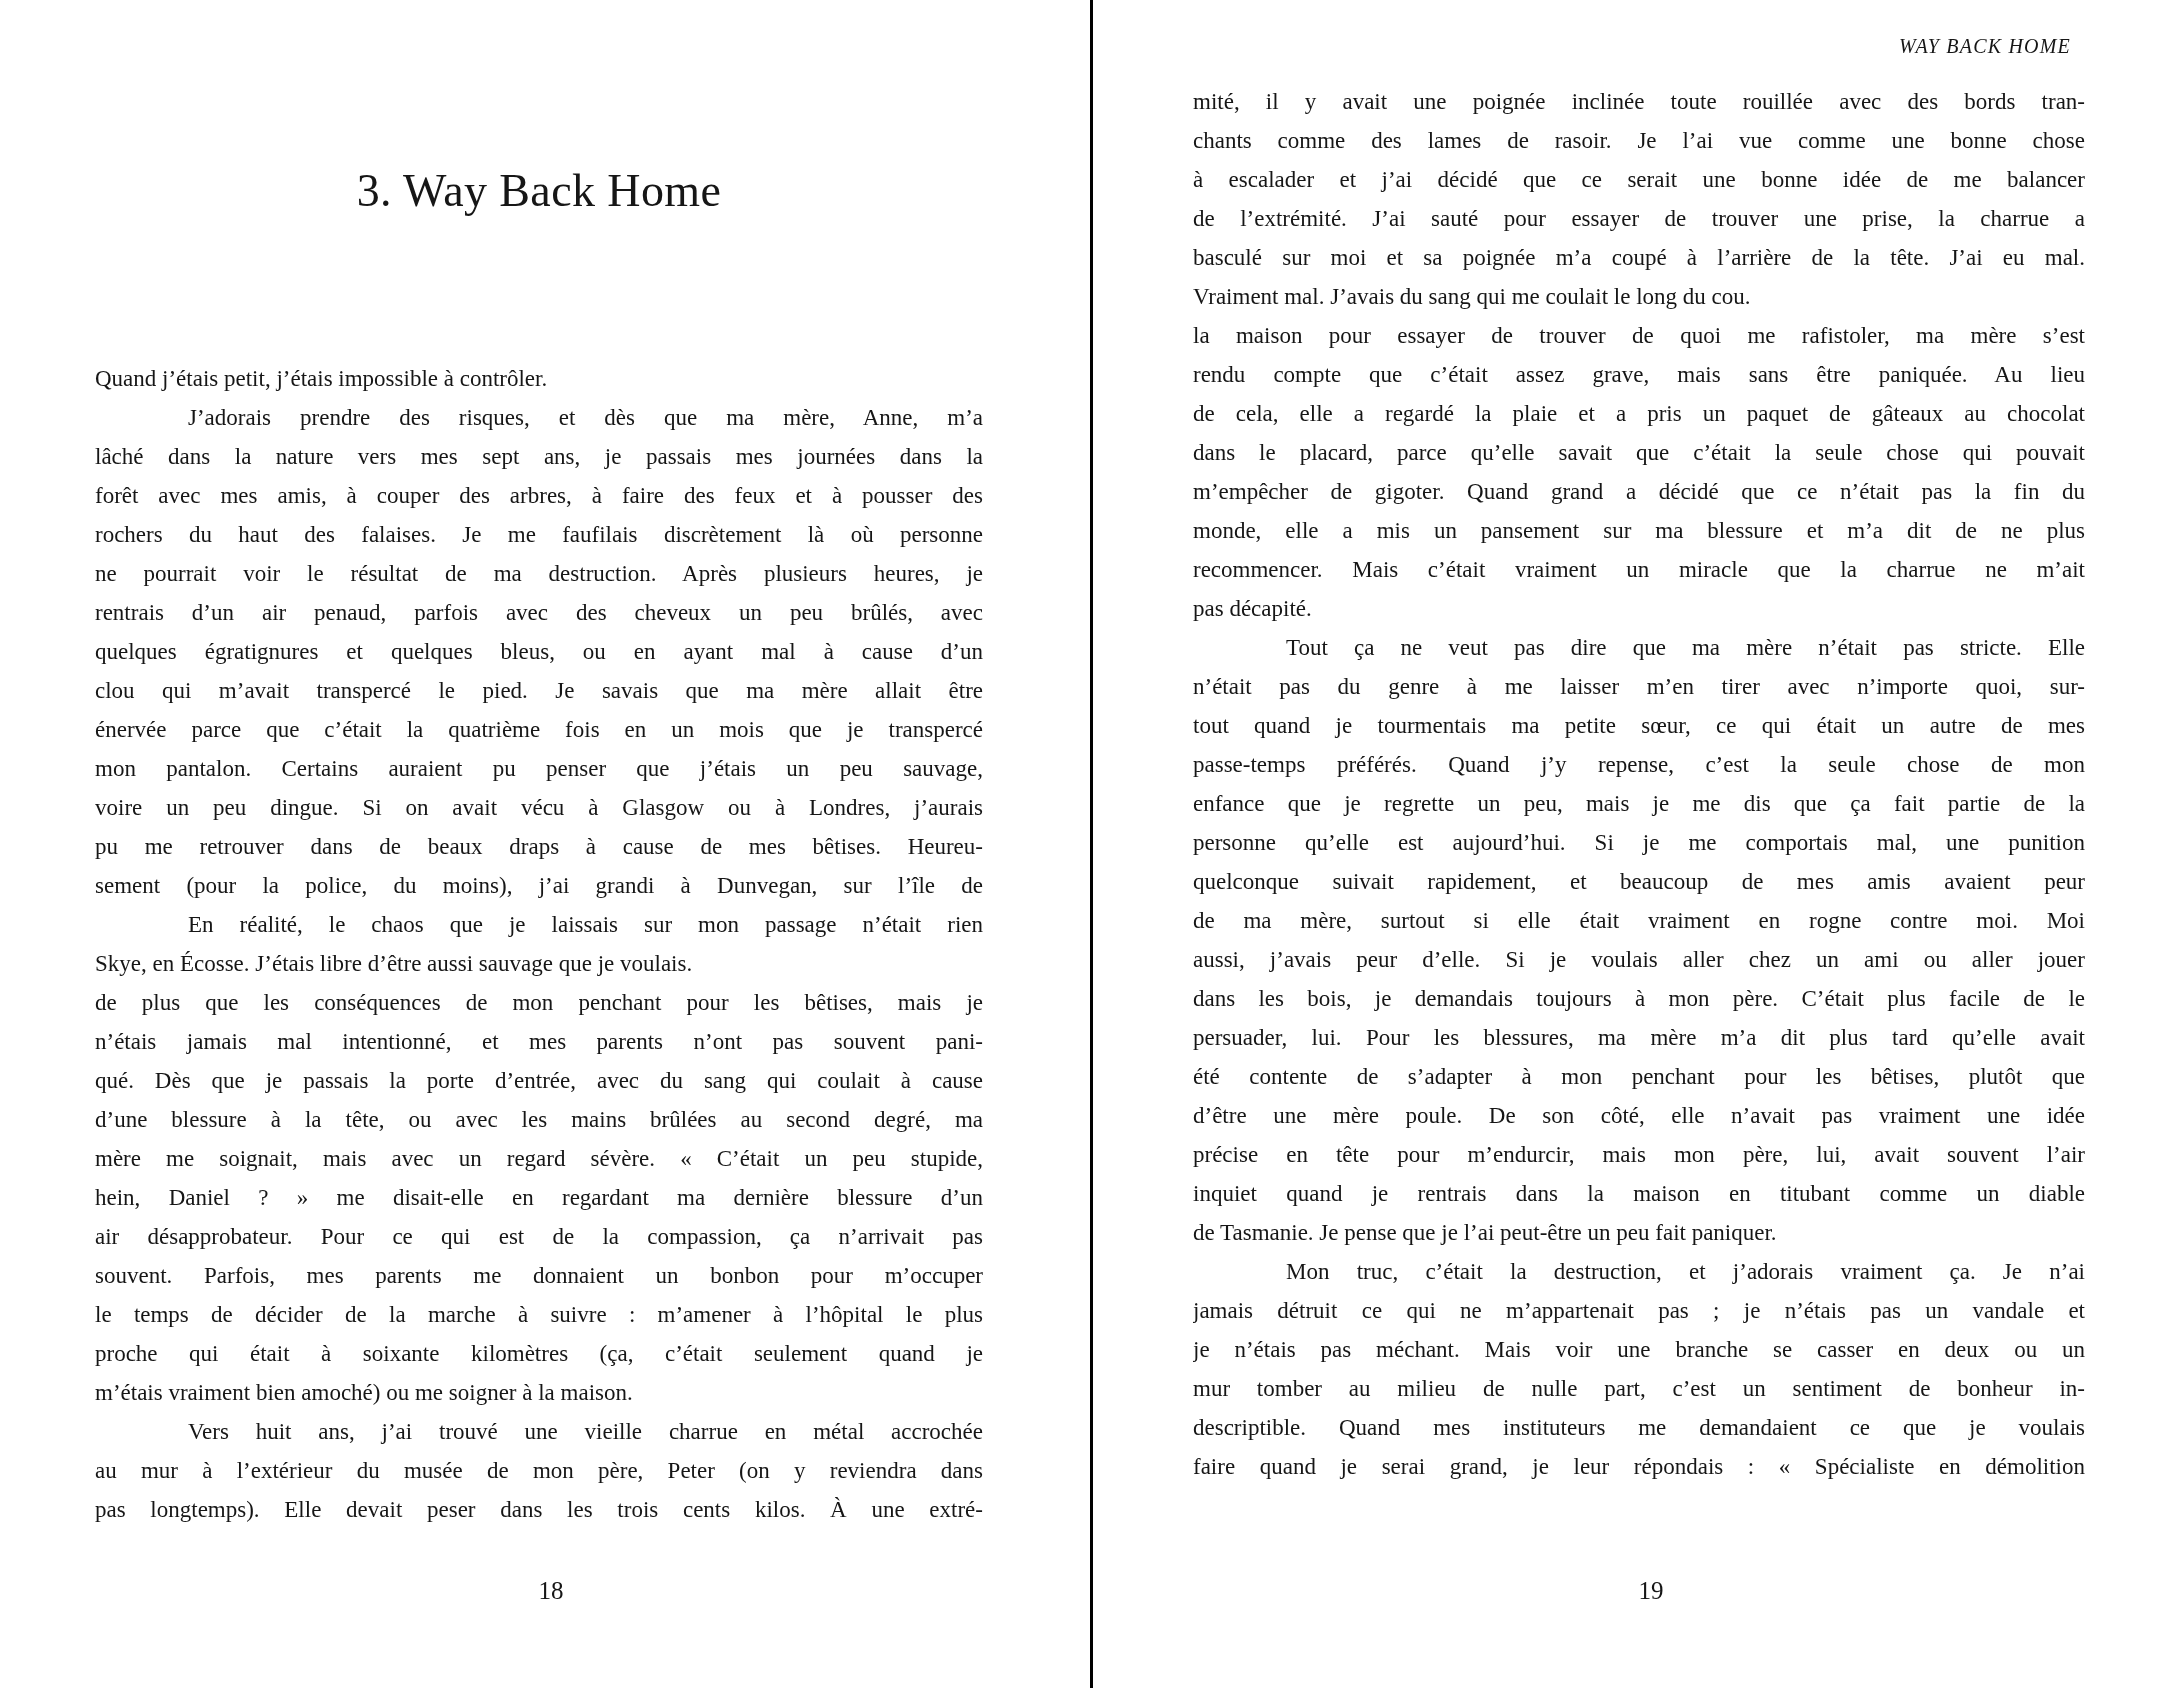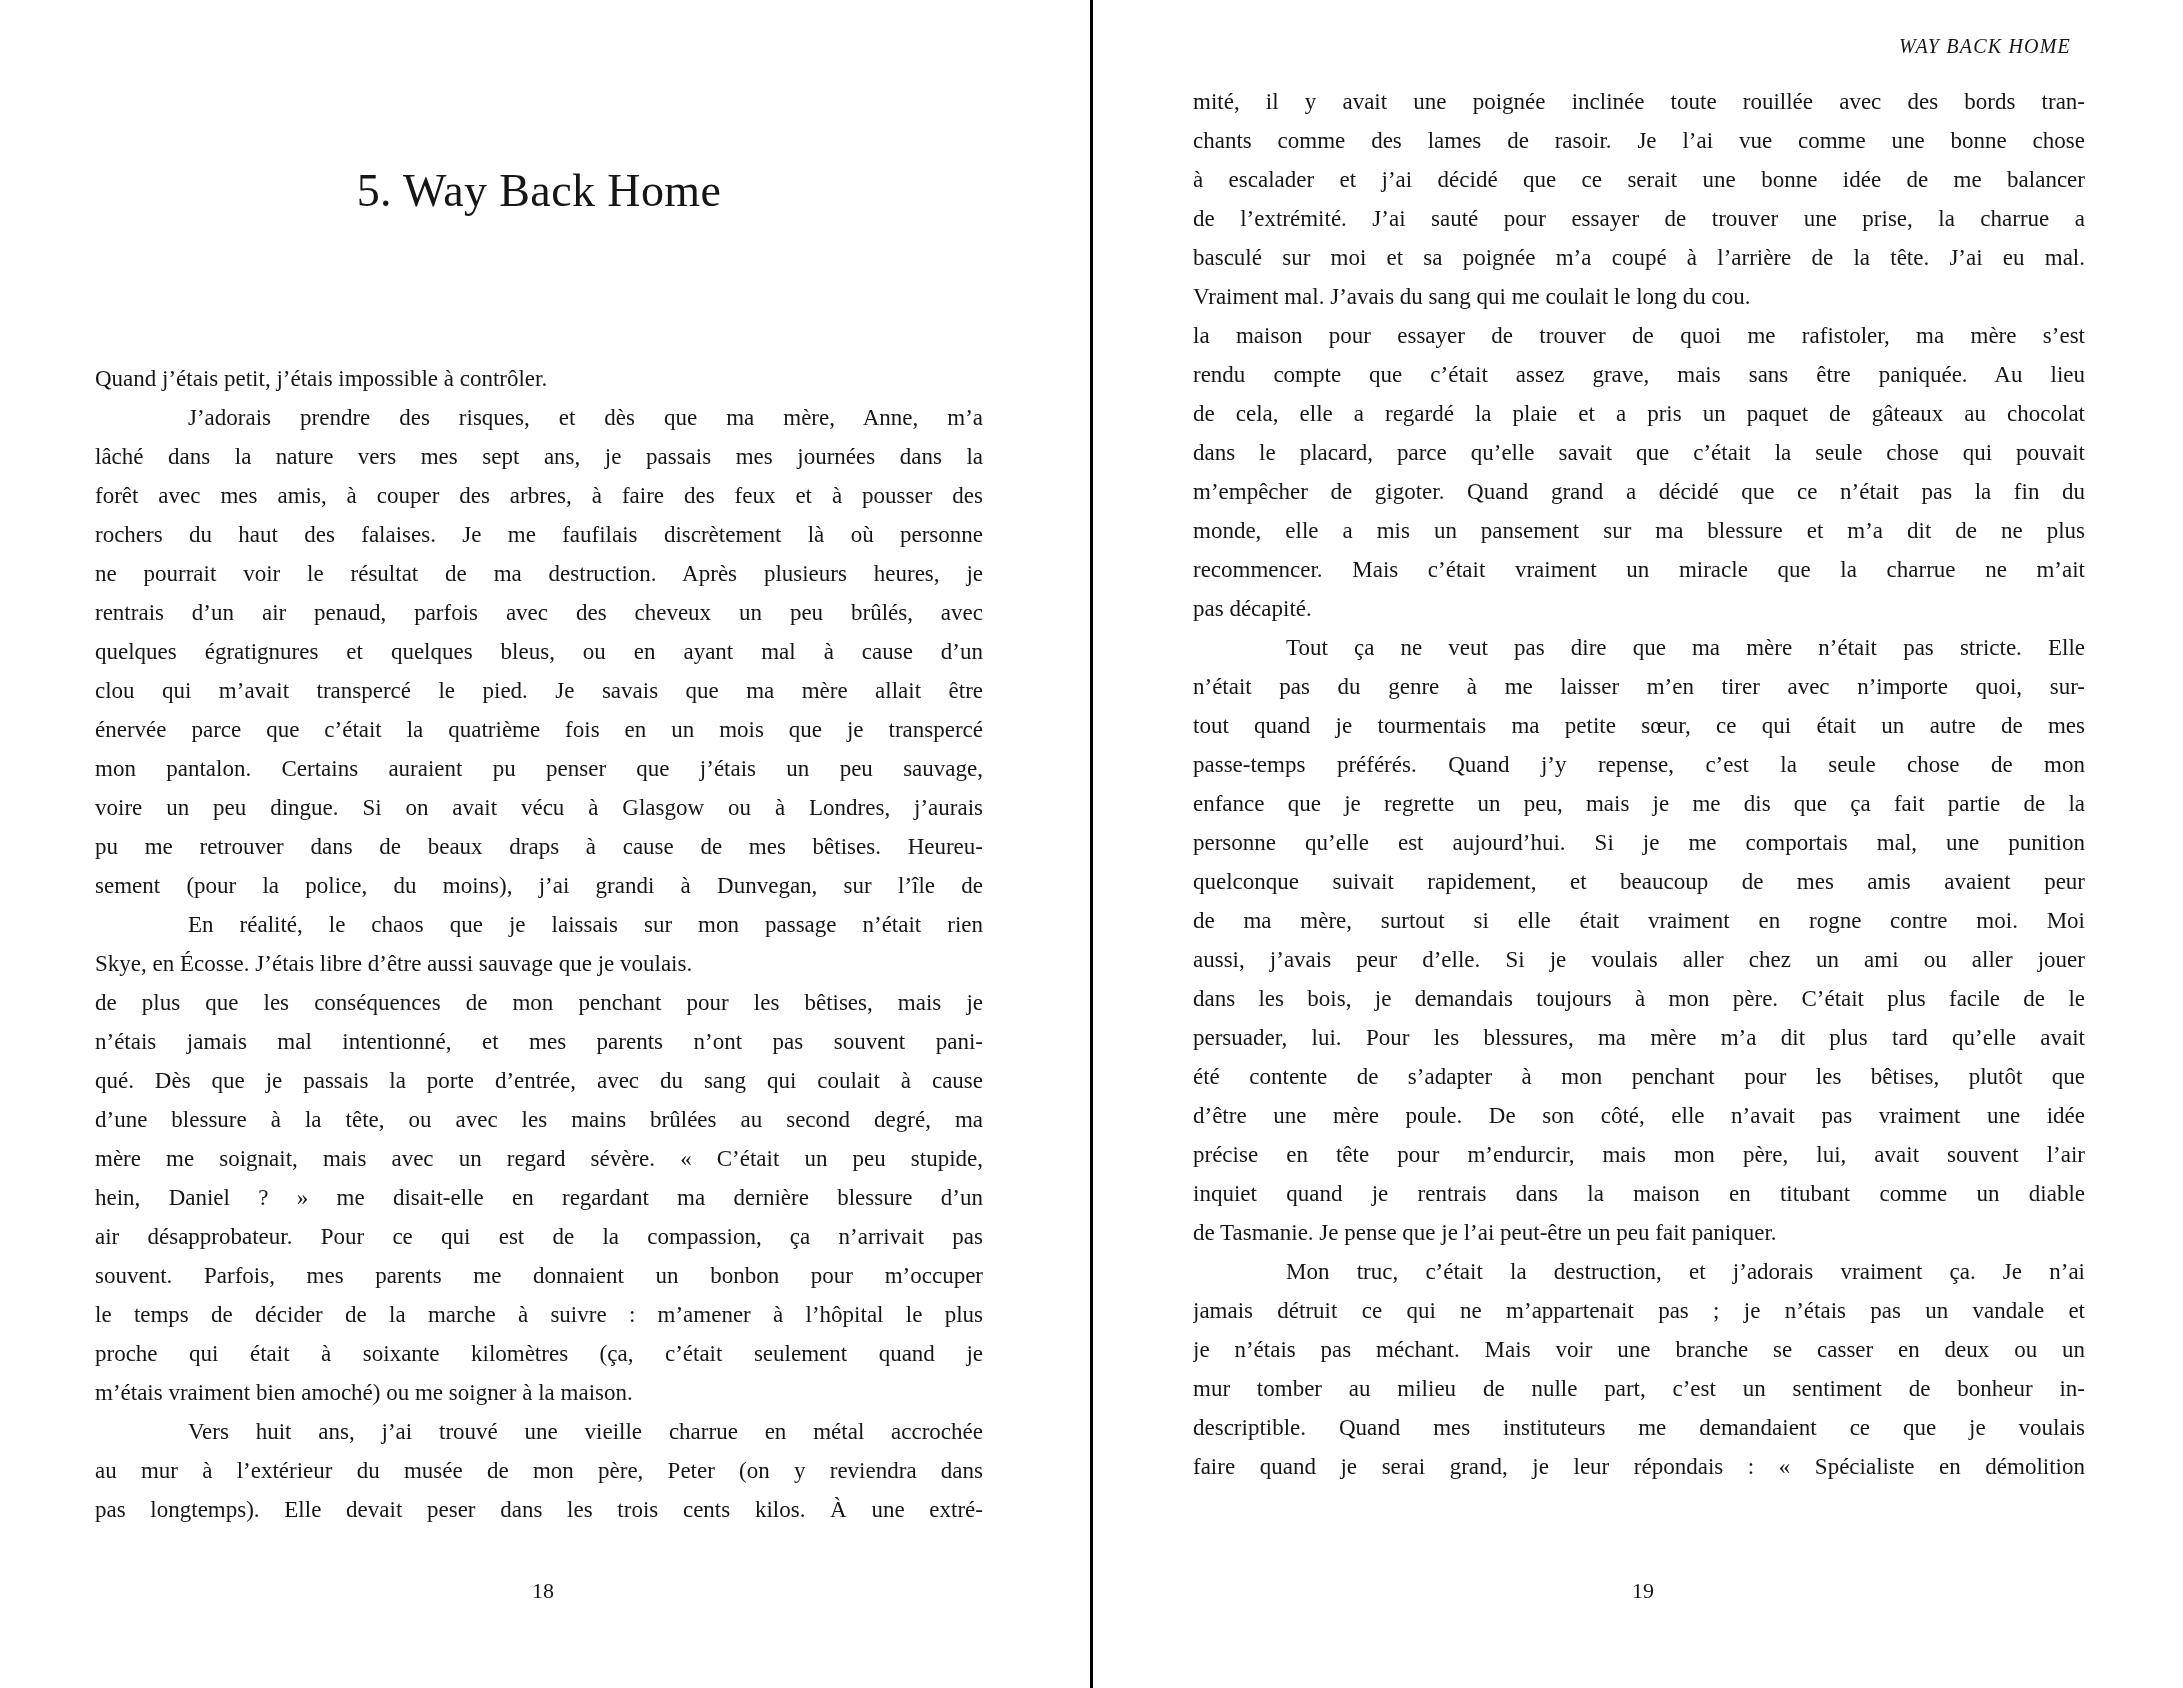--- a/index.html
+++ b/index.html
@@ -73,34 +73,34 @@
     top: 33px;
     right: 14px;
     font-style: italic;
     font-size: 20px;
     line-height: 26.6px;
     letter-spacing: 1.2px;
   }
   .page-number {
     position: absolute;
     top: 1575px;
-    left: 4px;
+    left: 12px;
     width: 100%;
     text-align: center;
-    font-size: 22px;
+    font-size: 25px;
     line-height: 32px;
   }
 </style>
 </head>
 <body>
 
 <div class="spread">
 
   <section class="page page-left">
-    <h1 class="chapter-title">5. Way Back Home</h1>
+    <h1 class="chapter-title">3. Way Back Home</h1>
     <div class="body-text body-left">
         <div class="line para-end">Quand j’étais petit, j’étais impossible à contrôler.</div>
         <div class="line first-line-indent">J’adorais prendre des risques, et dès que ma mère, Anne, m’a</div>
         <div class="line">lâché dans la nature vers mes sept ans, je passais mes journées dans la</div>
         <div class="line">forêt avec mes amis, à couper des arbres, à faire des feux et à pousser des</div>
         <div class="line">rochers du haut des falaises. Je me faufilais discrètement là où personne</div>
         <div class="line">ne pourrait voir le résultat de ma destruction. Après plusieurs heures, je</div>
         <div class="line">rentrais d’un air penaud, parfois avec des cheveux un peu brûlés, avec</div>
         <div class="line">quelques égratignures et quelques bleus, ou en ayant mal à cause d’un</div>
         <div class="line">clou qui m’avait transpercé le pied. Je savais que ma mère allait être</div>

